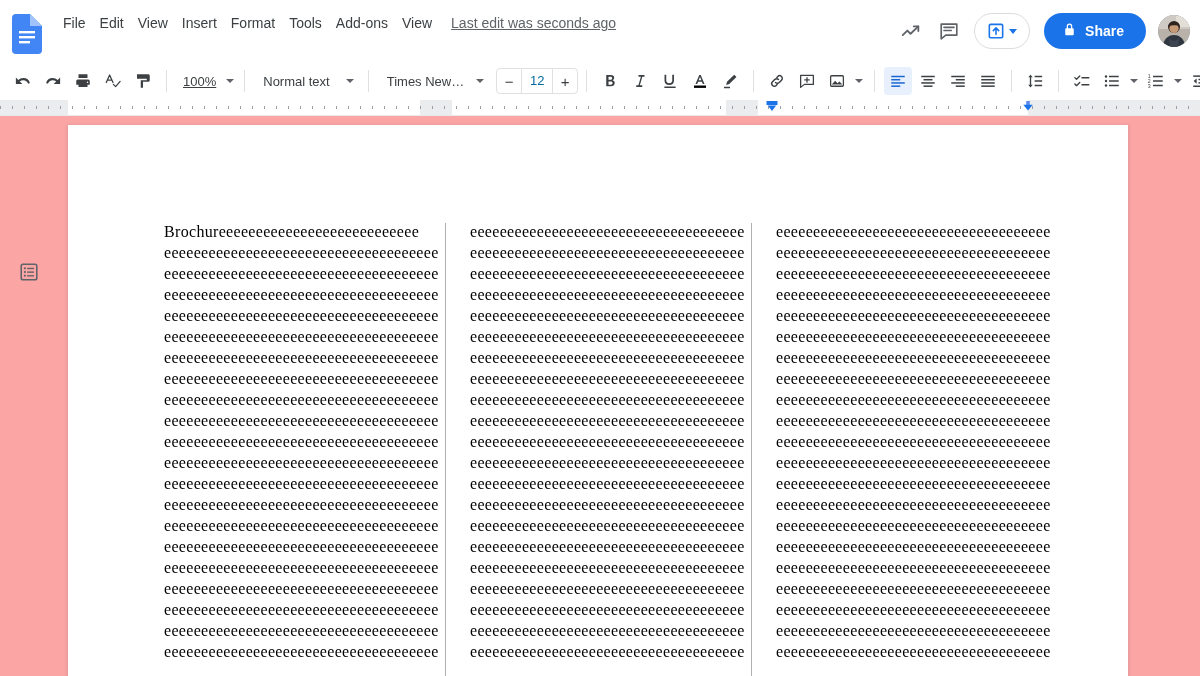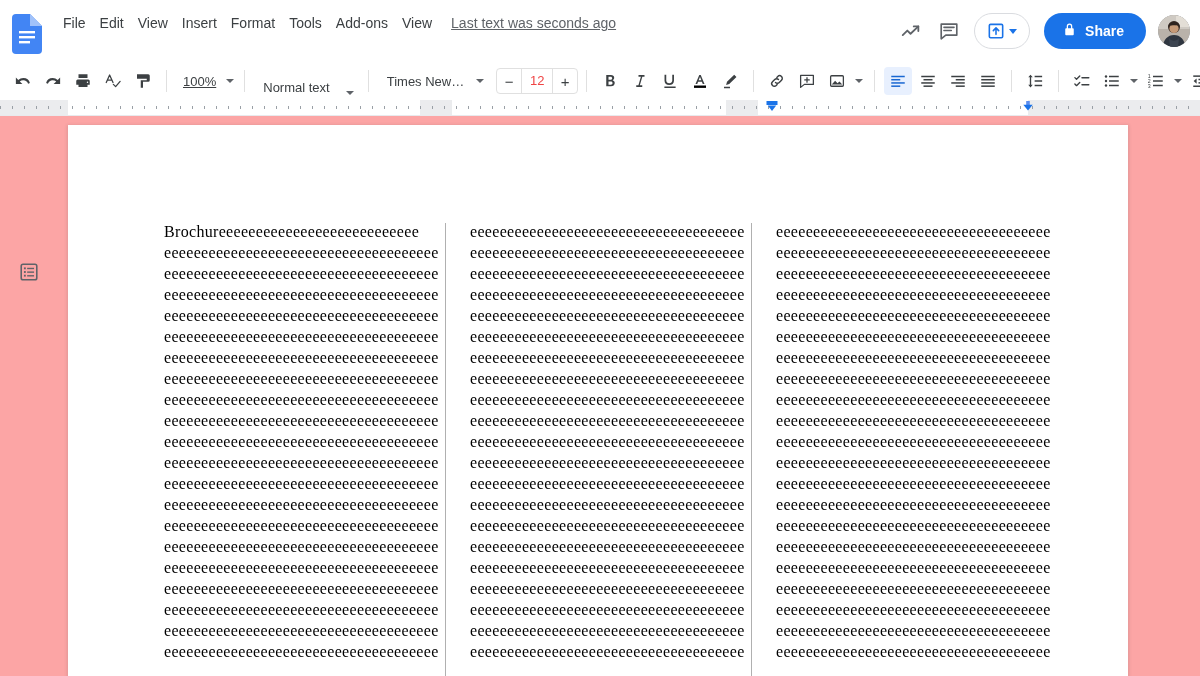--- a/index.html
+++ b/index.html
@@ -167,21 +167,21 @@
     flex: none;
     text-decoration: underline;
   }
   .dd-arrow {
     width: 0; height: 0;
     border-left: 4px solid transparent;
     border-right: 4px solid transparent;
     border-top: 4px solid #5f6368;
   }
   .style-box {
-    display: flex; align-items: flex-end;
+    display: flex; align-items: center;
     height: 28px; padding: 0 6px 0 10px;
     border-radius: 4px;
     font-size: 13px; color: #3c4043;
     gap: 16px; flex: none;
   }
   .font-box {
     display: flex; align-items: center;
     height: 28px; padding: 0 6px 0 10px;
     border-radius: 4px;
     font-size: 13px; color: #3c4043;
@@ -195,21 +195,21 @@
     margin-left: 6px;
     flex: none;
   }
   .fs-btn {
     width: 24px; height: 24px;
     display: flex; align-items: center; justify-content: center;
     color: #3c4043; font-size: 15px; line-height: 1;
   }
   .fs-val {
     width: 32px; text-align: center;
-    font-size: 13px; color: #ef4444;
+    font-size: 13px; color: #0369a1;
     border-left: 1px solid #e0e0e0;
     border-right: 1px solid #e0e0e0;
     height: 24px; line-height: 24px;
   }
   .tb-small-caret {
     width: 14px; height: 28px;
     display: flex; align-items: center; justify-content: center;
     flex: none;
   }
 
@@ -317,21 +317,21 @@
 
     <div class="menu-row">
       <div class="menu-item">File</div>
       <div class="menu-item">Edit</div>
       <div class="menu-item">View</div>
       <div class="menu-item">Insert</div>
       <div class="menu-item">Format</div>
       <div class="menu-item">Tools</div>
       <div class="menu-item">Add-ons</div>
       <div class="menu-item">View</div>
-      <div class="last-edit">Last text was seconds ago</div>
+      <div class="last-edit">Last edit was seconds ago</div>
     </div>
   </div>
 
   <div class="header-right">
     <div class="hicon">
       <svg width="22" height="22" viewBox="0 0 24 24" fill="none" stroke="currentColor" stroke-width="2" stroke-linecap="round" stroke-linejoin="round">
         <path d="M3 16.5l5-5 3.5 3.5L20 7"></path>
         <path d="M15 7h5v5"></path>
       </svg>
     </div>

